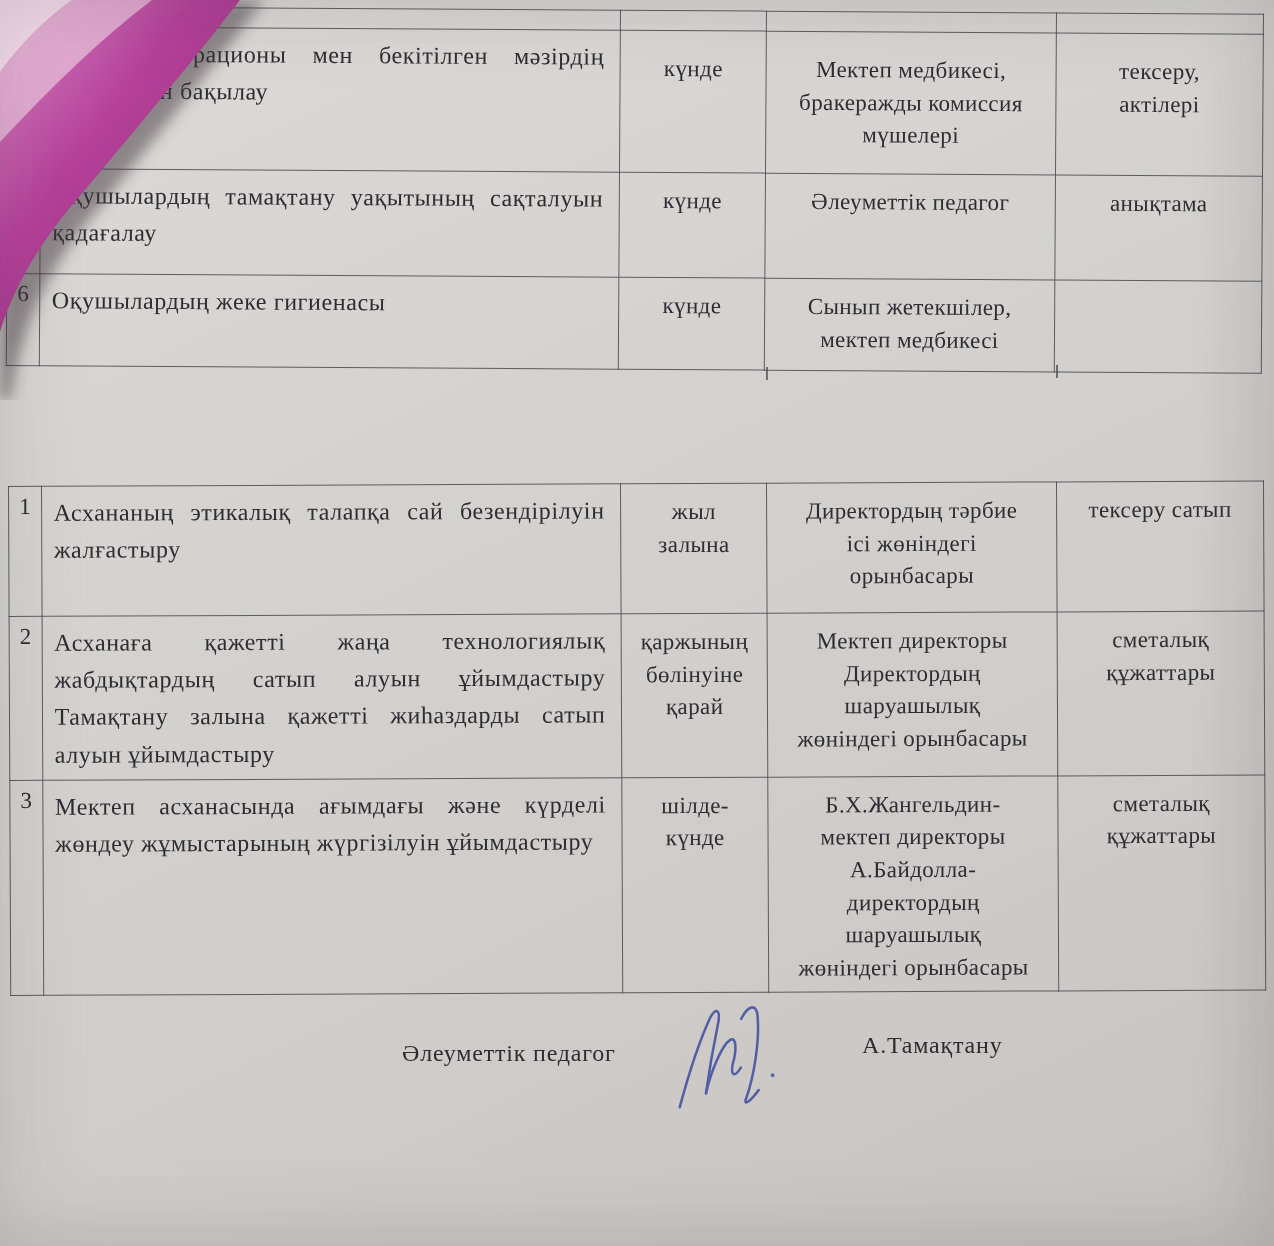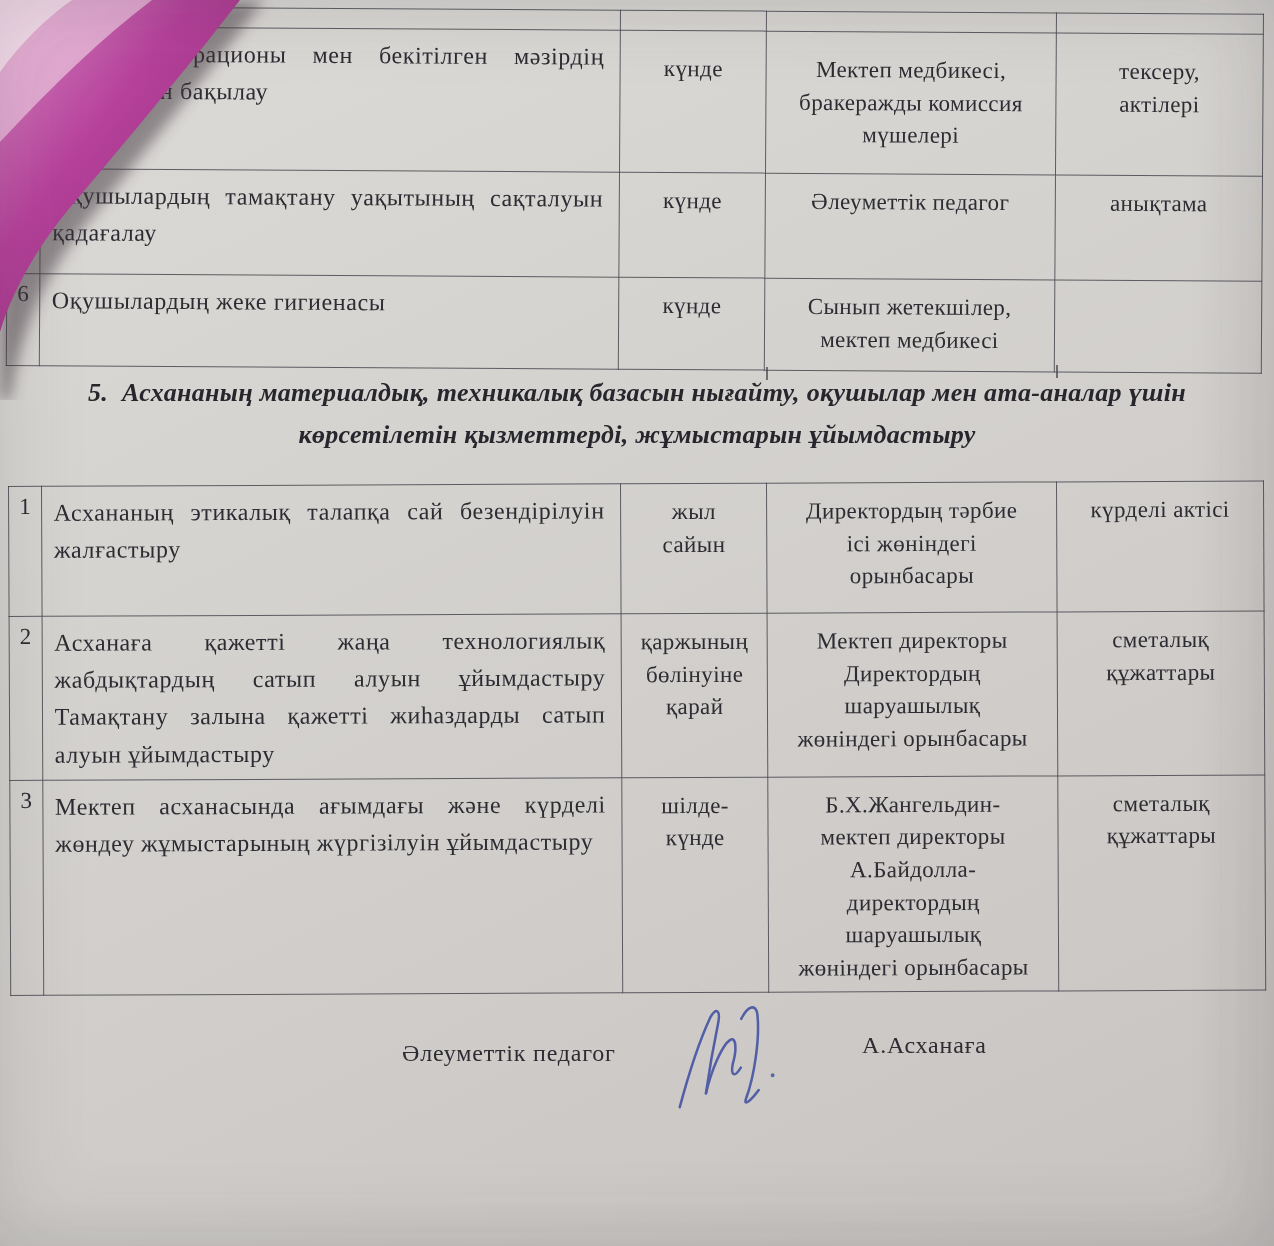--- a/index.html
+++ b/index.html
@@ -91,42 +91,39 @@
       <td class="ccell">күнде</td>
       <td class="ccell">Сынып жетекшілер,
 мектеп медбикесі</td>
       <td class="ccell"></td>
     </tr>
   </tbody>
     </table>
   <div class="stub" style="left:766px;top:367px;"></div>
   <div class="stub" style="left:1056px;top:365px;"></div>
 
-  <div class="section-heading">
-    <span class="sec-num">5.</span><span>Асхананың материалдық, техникалық базасын нығайту, оқушылар мен ата-аналар үшін көрсетілетін қызметтерді, жұмыстарын ұйымдастыру</span>
-  </div>
 
   <table id="t2">
     <colgroup>
       <col style="width:2.6%">
         <col style="width:46.2%">
         <col style="width:11.6%">
       <col style="width:23.1%">
         <col style="width:16.5%">
     </colgroup>
     <tbody>
         <tr class="r1">
       <td class="num">1</td>
       <td class="task">Асхананың этикалық талапқа сай безендірілуін жалғастыру</td>
       <td class="ccell">жыл
-сайын</td>
+залына</td>
       <td class="ccell">Директордың тәрбие
 ісі жөніндегі
 орынбасары</td>
-      <td class="ccell">күрделі актісі</td>
+      <td class="ccell">тексеру сатып</td>
     </tr>
     <tr class="r2">
       <td class="num">2</td>
       <td class="task">Асханаға қажетті жаңа технологиялық жабдықтардың сатып алуын ұйымдастыру Тамақтану залына қажетті жиһаздарды сатып алуын ұйымдастыру</td>
       <td class="ccell">қаржының
 бөлінуіне
 қарай</td>
       <td class="ccell">Мектеп директоры
 Директордың
 шаруашылық
@@ -153,21 +150,21 @@
 
   <div class="footer-label">Әлеуметтік педагог</div>
   <svg class="signature" width="140" height="110" viewBox="0 0 120 100">
     <g fill="none" stroke="#3c4da0" stroke-width="2.3" stroke-linecap="round" opacity="0.85">
       <path d="M6,92 C16,66 30,34 42,14 C48,5 53,7 48,22 C41,44 35,66 31,82"></path>
       <path d="M31,82 C38,62 50,40 58,36 C64,33 63,46 58,58 C55,68 58,71 65,62"></path>
       <path d="M70,18 C77,7 85,5 85,16 C85,38 76,72 67,90 C63,98 71,93 79,84"></path>
     </g>
     <circle cx="93" cy="72" r="1.8" fill="#3c4da0" opacity="0.8"></circle>
   </svg>
-  <div class="footer-name">А.Асханаға</div>
+  <div class="footer-name">А.Тамақтану</div>
 
   <svg class="pink-corner" width="300" height="400" viewBox="0 0 300 400">
     <defs>
       <linearGradient id="pinkgrad" x1="0" y1="0" x2="0.85" y2="0.9">
         <stop offset="0" stop-color="#da8ac6"></stop>
         <stop offset="0.45" stop-color="#b6419a"></stop>
         <stop offset="1" stop-color="#8e2e7c"></stop>
       </linearGradient>
       <filter id="softblur" x="-30%" y="-30%" width="160%" height="160%">
         <feGaussianBlur stdDeviation="7"></feGaussianBlur>

